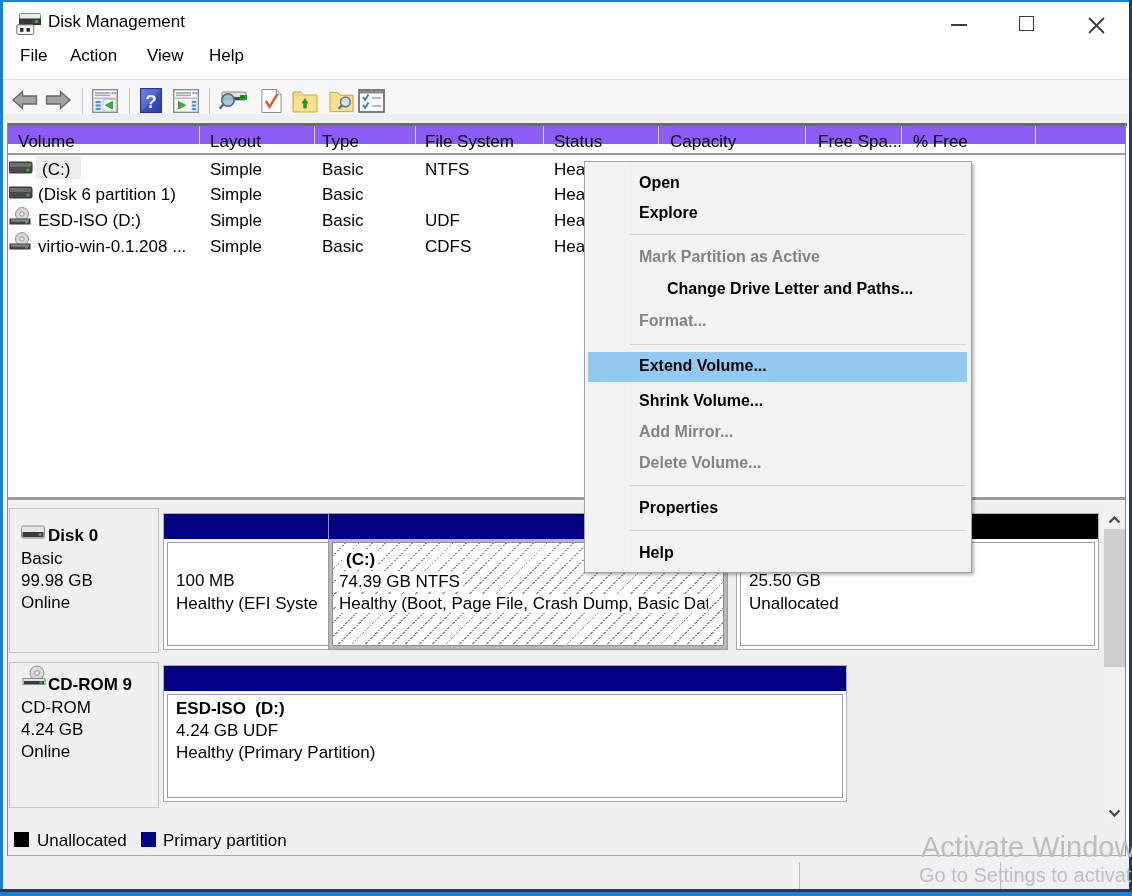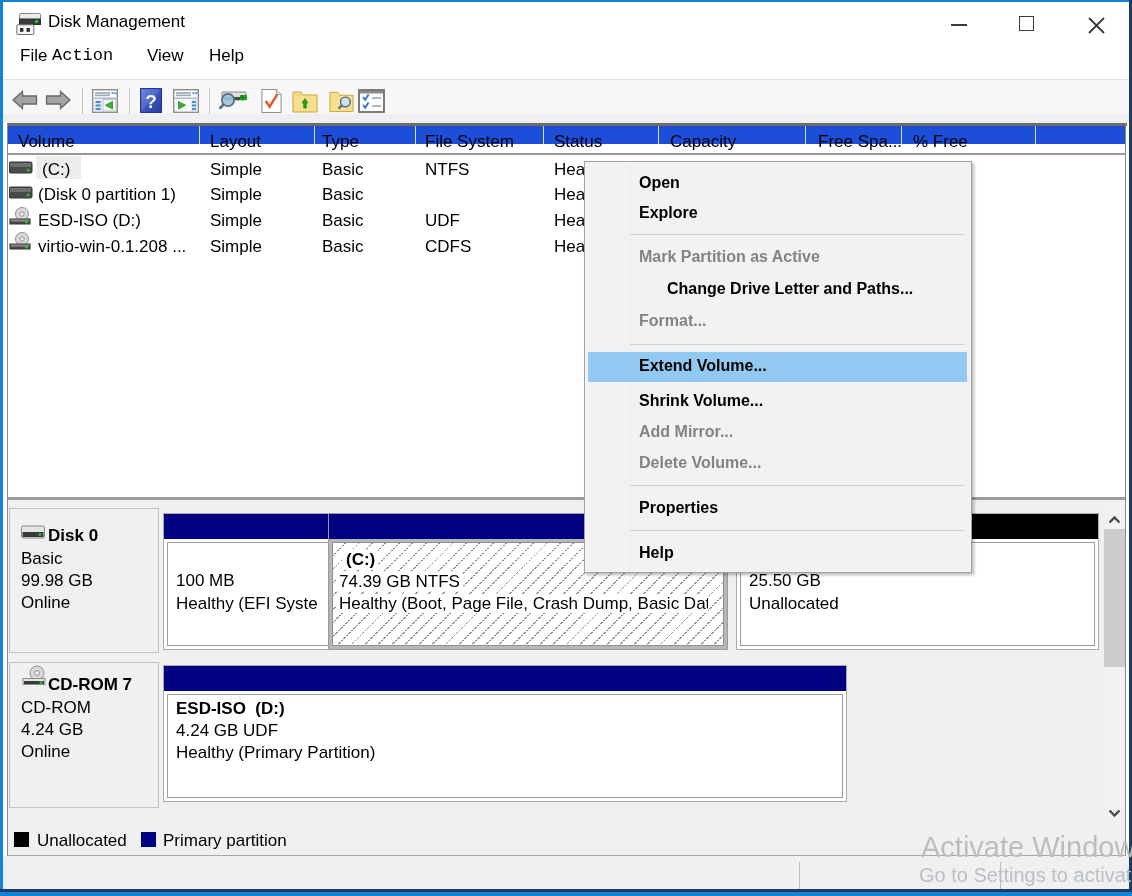--- a/index.html
+++ b/index.html
@@ -39,21 +39,21 @@
 
   <div class="a" style="left:948px;top:22px;width:16px;height:2px;background:#3b3b3b;"></div>
   <div class="a" style="left:1016px;top:14px;width:13px;height:13px;border:1.5px solid #3b3b3b;"></div>
   <svg class="a" style="left:1084px;top:14px;" width="19" height="19" viewBox="0 0 19 19">
     <path d="M2 2 L17 17 M17 2 L2 17" stroke="#3b3b3b" stroke-width="1.8"></path>
   </svg>
 </div>
 
 <div class="a" style="left:3px;top:45px;width:1126px;height:34px;background:#fff;">
   <div class="a t15" style="left:17px;top:2px;">File</div>
-  <div class="a t15" style="left:49px;top:2px;font-family:Liberation Mono, monospace;">Action</div>
+  <div class="a t15" style="left:67px;top:2px;">Action</div>
   <div class="a t15" style="left:144px;top:2px;">View</div>
   <div class="a t15" style="left:206px;top:2px;">Help</div>
 </div>
 <div class="a" style="left:3px;top:79px;width:1126px;height:1px;background:#e0e0e0;"></div>
 
 <div class="a" style="left:3px;top:80px;width:1126px;height:43px;background:#f7f7f7;">
   <div class="a" style="left:0;top:34px;width:1126px;height:9px;background:#efefef;"></div>
   <svg class="a" style="left:9px;top:10px;" width="26" height="20" viewBox="0 0 26 20">
     <path d="M1 10 L10.5 1.5 L10.5 6 L24.5 6 L24.5 14 L10.5 14 L10.5 18.5 Z" fill="#a3a3a3" stroke="#666" stroke-width="1.3"></path>
   </svg>
@@ -135,21 +135,21 @@
     <rect x="14" y="8" width="9" height="2" fill="#b0b8c0"></rect>
     <rect x="14" y="16" width="9" height="2" fill="#b0b8c0"></rect>
   </svg>
 </div>
 
 <div class="a" style="left:7px;top:123px;width:1120px;height:3px;background:#6a6a6a;"></div>
 
 <div class="a" style="left:7px;top:123px;width:1px;height:733px;background:#888;"></div>
 <div class="a" style="left:1125px;top:123px;width:1px;height:733px;background:#888;"></div>
 
-<div class="a" style="left:8px;top:126px;width:1117px;height:18px;background:#1d4ed8;text-align:right;">
+<div class="a" style="left:8px;top:126px;width:1117px;height:18px;background:#8b5cf6;text-align:right;">
   <div class="hdrline" style="left:191px;"></div>
   <div class="hdrline" style="left:306px;"></div>
   <div class="hdrline" style="left:407px;"></div>
   <div class="hdrline" style="left:535px;"></div>
   <div class="hdrline" style="left:650px;"></div>
   <div class="hdrline" style="left:797px;"></div>
   <div class="hdrline" style="left:893px;"></div>
   <div class="hdrline" style="left:1027px;"></div>
   <div class="a t15" style="left:10px;top:7px;">Volume</div>
   <div class="a t15" style="left:202px;top:7px;">Layout</div>
@@ -174,21 +174,21 @@
   <div class="a t15" style="left:202px;top:6px;">Simple</div>
   <div class="a t15" style="left:314px;top:6px;">Basic</div>
   <div class="a t15" style="left:417px;top:6px;">NTFS</div>
   <div class="a t15" style="left:546px;top:6px;width:31px;overflow:hidden;white-space:nowrap;">Healthy</div>
 
   <svg class="a" style="left:1px;top:31px;" width="24" height="14" viewBox="0 0 24 14">
     <rect x="0" y="1" width="23" height="11" rx="1.5" fill="#4a4a4a" stroke="#333"></rect>
     <rect x="1" y="2" width="21" height="4" fill="#6f6f6f"></rect>
     <circle cx="19" cy="9" r="1.6" fill="#27c428"></circle>
   </svg>
-  <div class="a t15" style="left:30px;top:31px;">(Disk 0 partition 1)</div>
+  <div class="a t15" style="left:30px;top:31px;">(Disk 6 partition 1)</div>
   <div class="a t15" style="left:202px;top:31px;">Simple</div>
   <div class="a t15" style="left:314px;top:31px;">Basic</div>
   <div class="a t15" style="left:546px;top:31px;width:31px;overflow:hidden;white-space:nowrap;">Healthy</div>
 
   <svg class="a" style="left:1px;top:52px;" width="24" height="22" viewBox="0 0 24 22">
     <circle cx="13" cy="7" r="6.5" fill="#d9d9d9" stroke="#909090"></circle>
     <circle cx="13" cy="7" r="2.2" fill="#f2f2f2" stroke="#909090"></circle>
     <rect x="1" y="12" width="20" height="5" fill="#4a4a4a" stroke="#333"></rect>
     <rect x="2" y="12.5" width="18" height="2" fill="#8a8a8a"></rect>
     <circle cx="17.5" cy="15" r="1.5" fill="#27c428"></circle>
@@ -250,21 +250,21 @@
   </div>
 
   <div class="a" style="left:1px;top:162px;width:148px;height:144px;background:#f0f0f0;border:1px solid #c3c3c3;">
     <svg class="a" style="left:12px;top:2px;" width="26" height="26" viewBox="0 0 26 26">
       <circle cx="15" cy="8" r="7" fill="#d9d9d9" stroke="#909090"></circle>
       <circle cx="15" cy="8" r="2.4" fill="#f2f2f2" stroke="#909090"></circle>
       <rect x="1" y="13.5" width="22" height="6" fill="#e4e4e4" stroke="#8a8a8a"></rect>
       <rect x="2" y="16" width="20" height="3" fill="#3a3a3a"></rect>
       <circle cx="19" cy="17.5" r="1.6" fill="#27c428"></circle>
     </svg>
-    <div class="a t15" style="left:38px;top:13px;font-weight:bold;">CD-ROM 7</div>
+    <div class="a t15" style="left:38px;top:13px;font-weight:bold;">CD-ROM 9</div>
     <div class="a t15" style="left:11px;top:36px;">CD-ROM</div>
     <div class="a t15" style="left:11px;top:58px;">4.24 GB</div>
     <div class="a t15" style="left:11px;top:80px;">Online</div>
   </div>
 
   <div class="a" style="left:155px;top:165px;width:682px;height:135px;background:#fff;border:1px solid #ababab;">
     <div class="cellbar"></div>
     <div class="cellbody"></div>
     <div class="ctext" style="left:12px;top:34px;font-weight:bold;">ESD-ISO&nbsp; (D:)</div>
     <div class="ctext" style="left:12px;top:56px;">4.24 GB UDF</div>

